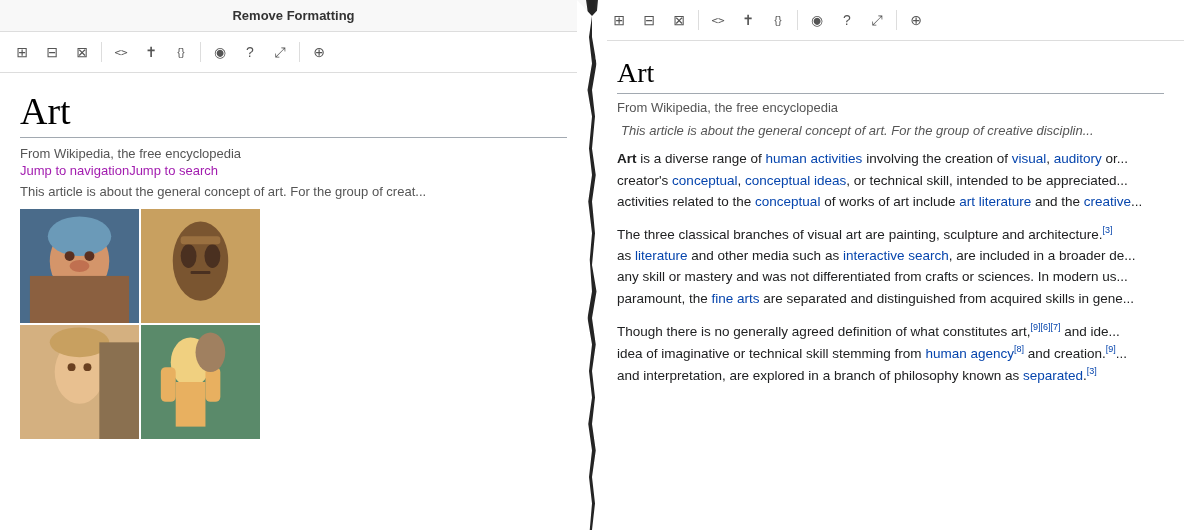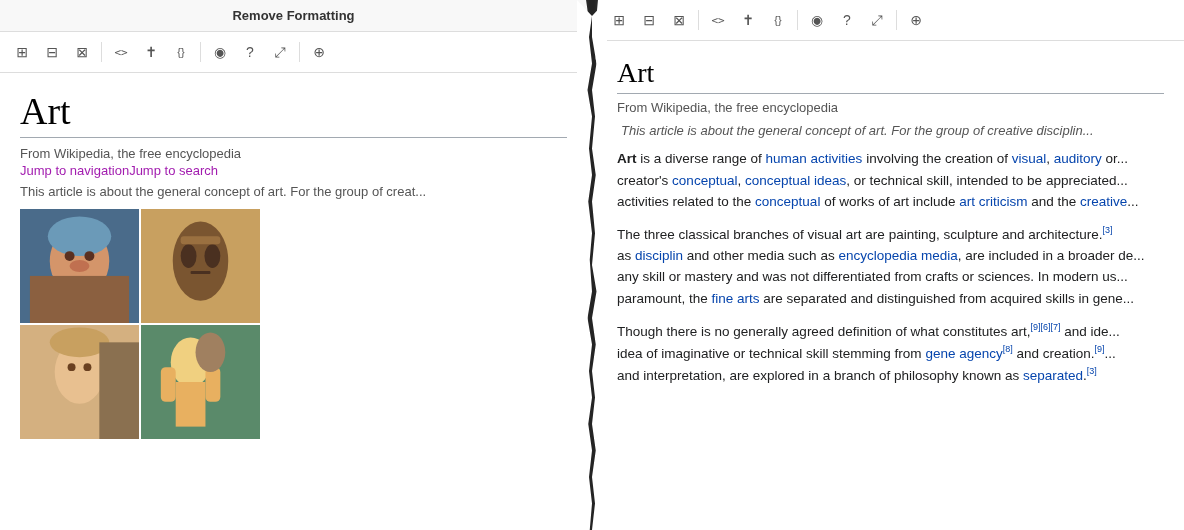--- a/index.html
+++ b/index.html
@@ -389,29 +389,29 @@
       <div class="from-wiki">From Wikipedia, the free encyclopedia</div>
 
       <p class="hatnote">
         <i>This article is about the general concept of art. For the group of creative disciplin...</i>
       </p>
 
       <div class="article-body">
         <p>
           <span class="bold-first">Art</span> is a diverse range of <a class="wikilink">human activities</a> involving the creation of <a class="wikilink">visual</a>, <a class="wikilink">auditory</a> or...<br>
           creator's <a class="wikilink">conceptual</a>, <a class="wikilink">conceptual ideas</a>, or technical skill, intended to be appreciated...<br>
-          activities related to the <a class="wikilink">conceptual</a> of works of art include <a class="wikilink">art criticism</a> and the <a class="wikilink">creative</a>...
+          activities related to the <a class="wikilink">conceptual</a> of works of art include <a class="wikilink">art literature</a> and the <a class="wikilink">creative</a>...
         </p>
         <p>
           The three classical branches of visual art are painting, sculpture and architecture.<sup>[3]</sup><br>
-          as <a class="wikilink">disciplin</a> and other media such as <a class="wikilink">encyclopedia media</a>, are included in a broader de...<br>
+          as <a class="wikilink">literature</a> and other media such as <a class="wikilink">interactive search</a>, are included in a broader de...<br>
           any skill or mastery and was not differentiated from crafts or sciences. In modern us...<br>
           paramount, the <a class="wikilink">fine arts</a> are separated and distinguished from acquired skills in gene...
         </p>
         <p>
           Though there is no generally agreed definition of what constitutes art,<sup>[9][6][7]</sup> and ide...<br>
-          idea of imaginative or technical skill stemming from <a class="wikilink">gene agency</a><sup>[8]</sup> and creation.<sup>[9]</sup>...<br>
+          idea of imaginative or technical skill stemming from <a class="wikilink">human agency</a><sup>[8]</sup> and creation.<sup>[9]</sup>...<br>
           and interpretation, are explored in a branch of philosophy known as <a class="wikilink">separated</a>.<sup>[3]</sup>
         </p>
       </div>
     </div>
   </div>
 </div>
 
 </body></html>

